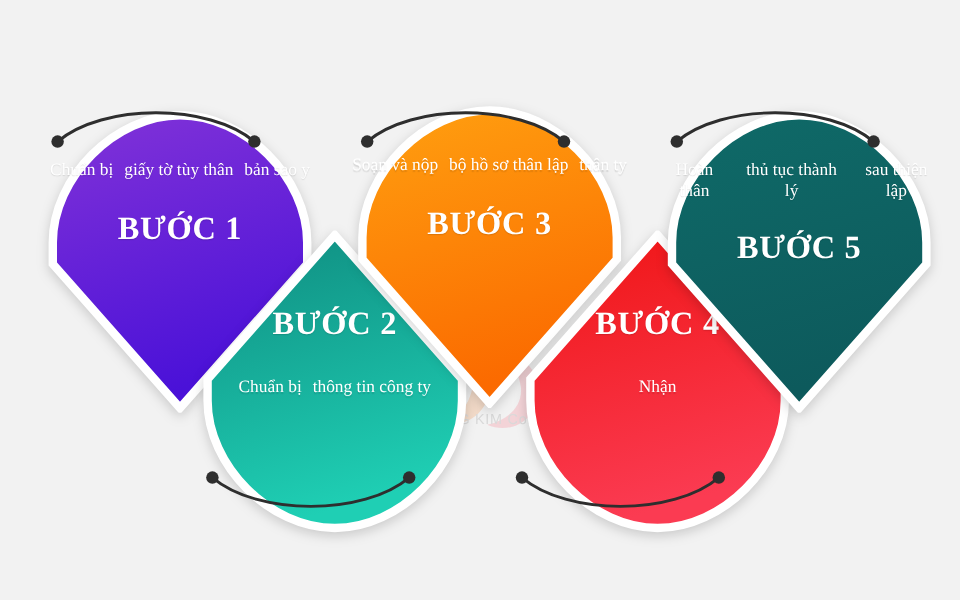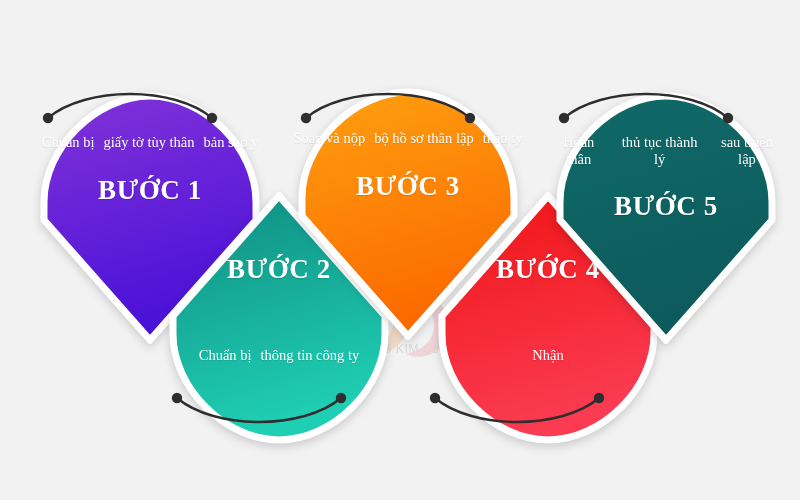--- a/index.html
+++ b/index.html
@@ -101,21 +101,20 @@
     padding-top: 42px;
   }
   .step.orient-down .label {
     margin-top: 24px;
   }
 
   
   .step.orient-up .content {
     justify-content: flex-start;
     padding-top: 62px;
-    gap: 32px;
   }
   .step.orient-up .desc {
     margin-top: 30px;
   }
 
   
   .pos-s1 { left: 34px;  top: 92px;  }
   .pos-s2 { left: 163px; top: 192px; }
   .pos-s3 { left: 292px; top: 88px;  }
   .pos-s4 { left: 432px; top: 192px; }

